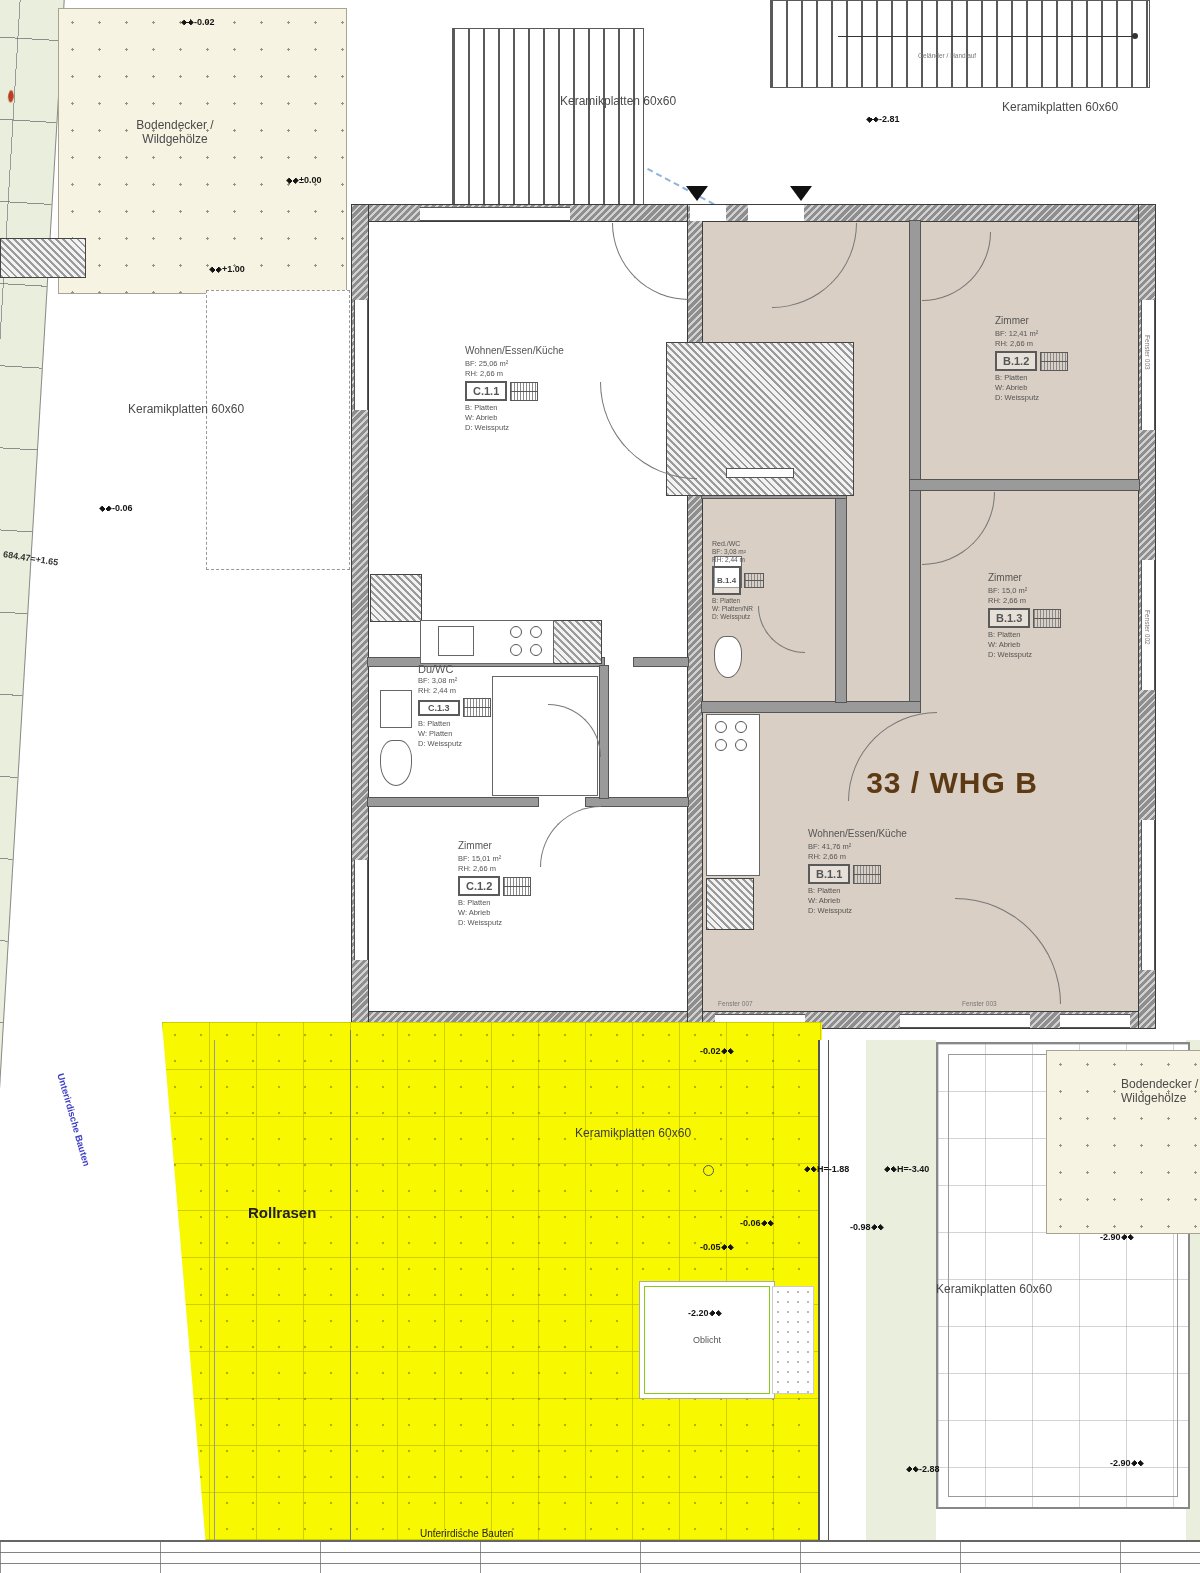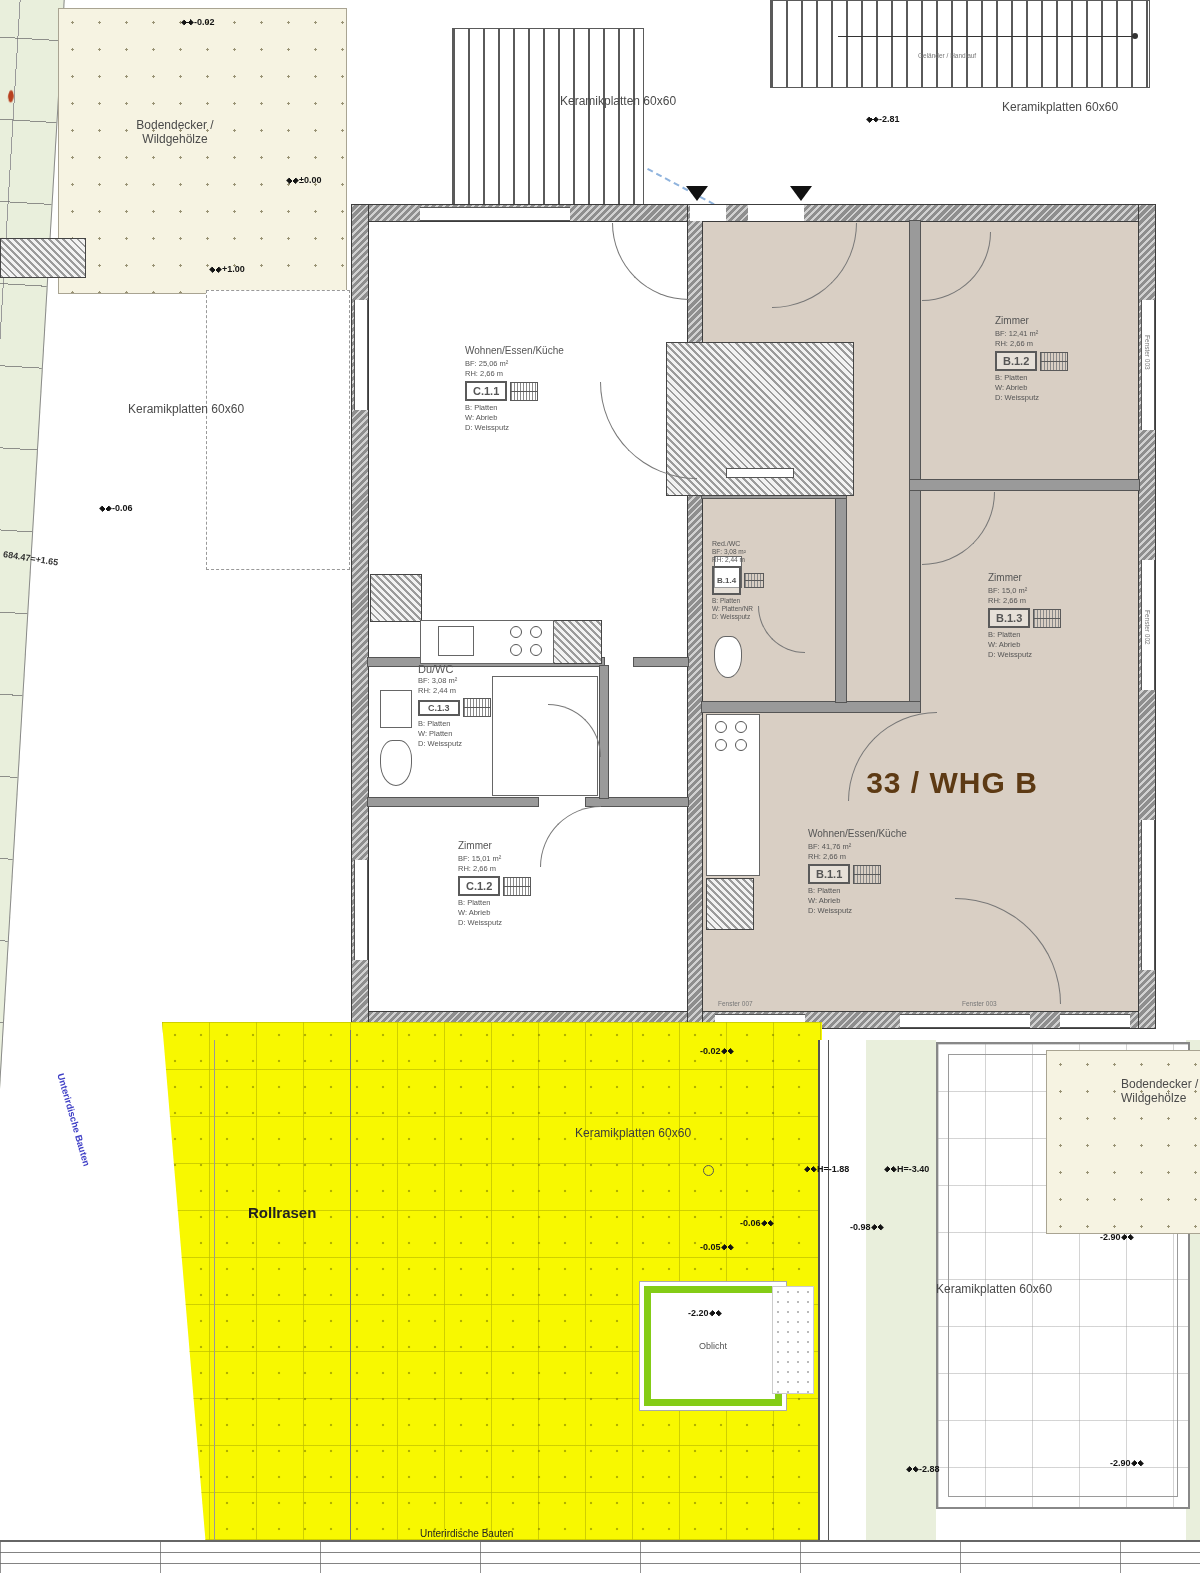--- a/index.html
+++ b/index.html
@@ -298,21 +298,21 @@
   <div class="abs yellowzone" style="left:162px;top:1022px;width:660px;height:551px;clip-path:polygon(0 0,100% 0,100% 100%,7% 100%,0 0);"></div>
 
   <div class="lbl" style="left:248px;top:1204px;font-weight:bold;font-size:15px;color:#222;">Rollrasen</div>
   <div class="lbl" style="left:575px;top:1126px;color:#3d3d3d;">Keramikplatten 60x60</div>
 
   <div class="abs" style="left:350px;top:1030px;width:1px;height:512px;background:#777;"></div>
   <div class="abs" style="left:214px;top:1040px;width:1px;height:500px;background:#999;"></div>
   <div class="circ" style="left:703px;top:1165px;"></div>
   <div class="circ" style="left:993px;top:1138px;"></div>
 
-  <div class="abs" style="left:644px;top:1286px;width:124px;height:106px;background:#fff;border:7px solid #84cc16;box-shadow:0 0 0 4px #fff,0 0 0 5px #aaa;display:flex;align-items:center;justify-content:center;">
+  <div class="abs" style="left:644px;top:1286px;width:124px;height:106px;background:#fff;border:1px solid #84cc16;box-shadow:0 0 0 4px #fff,0 0 0 5px #aaa;display:flex;align-items:center;justify-content:center;">
     <span style="font-size:9px;color:#555;">Oblicht</span>
   </div>
   <div class="abs" style="left:772px;top:1286px;width:40px;height:106px;background:#fff;background-image:radial-gradient(#bbb 1px,transparent 1.3px);background-size:10px 10px;border:1px solid #ccc;"></div>
 
   <div class="abs" style="left:818px;top:1040px;width:8px;height:505px;background:#fff;border-left:2px solid #555;border-right:1px solid #555;"></div>
   <div class="abs greenfill" style="left:866px;top:1040px;width:70px;height:533px;"></div>
   <div class="abs greenfill" style="left:1186px;top:1040px;width:14px;height:533px;"></div>
 
   <div class="abs tiles" style="left:936px;top:1042px;width:250px;height:463px;background-color:#fff;border:2px solid #888;">
     <div class="frame-in"></div>

